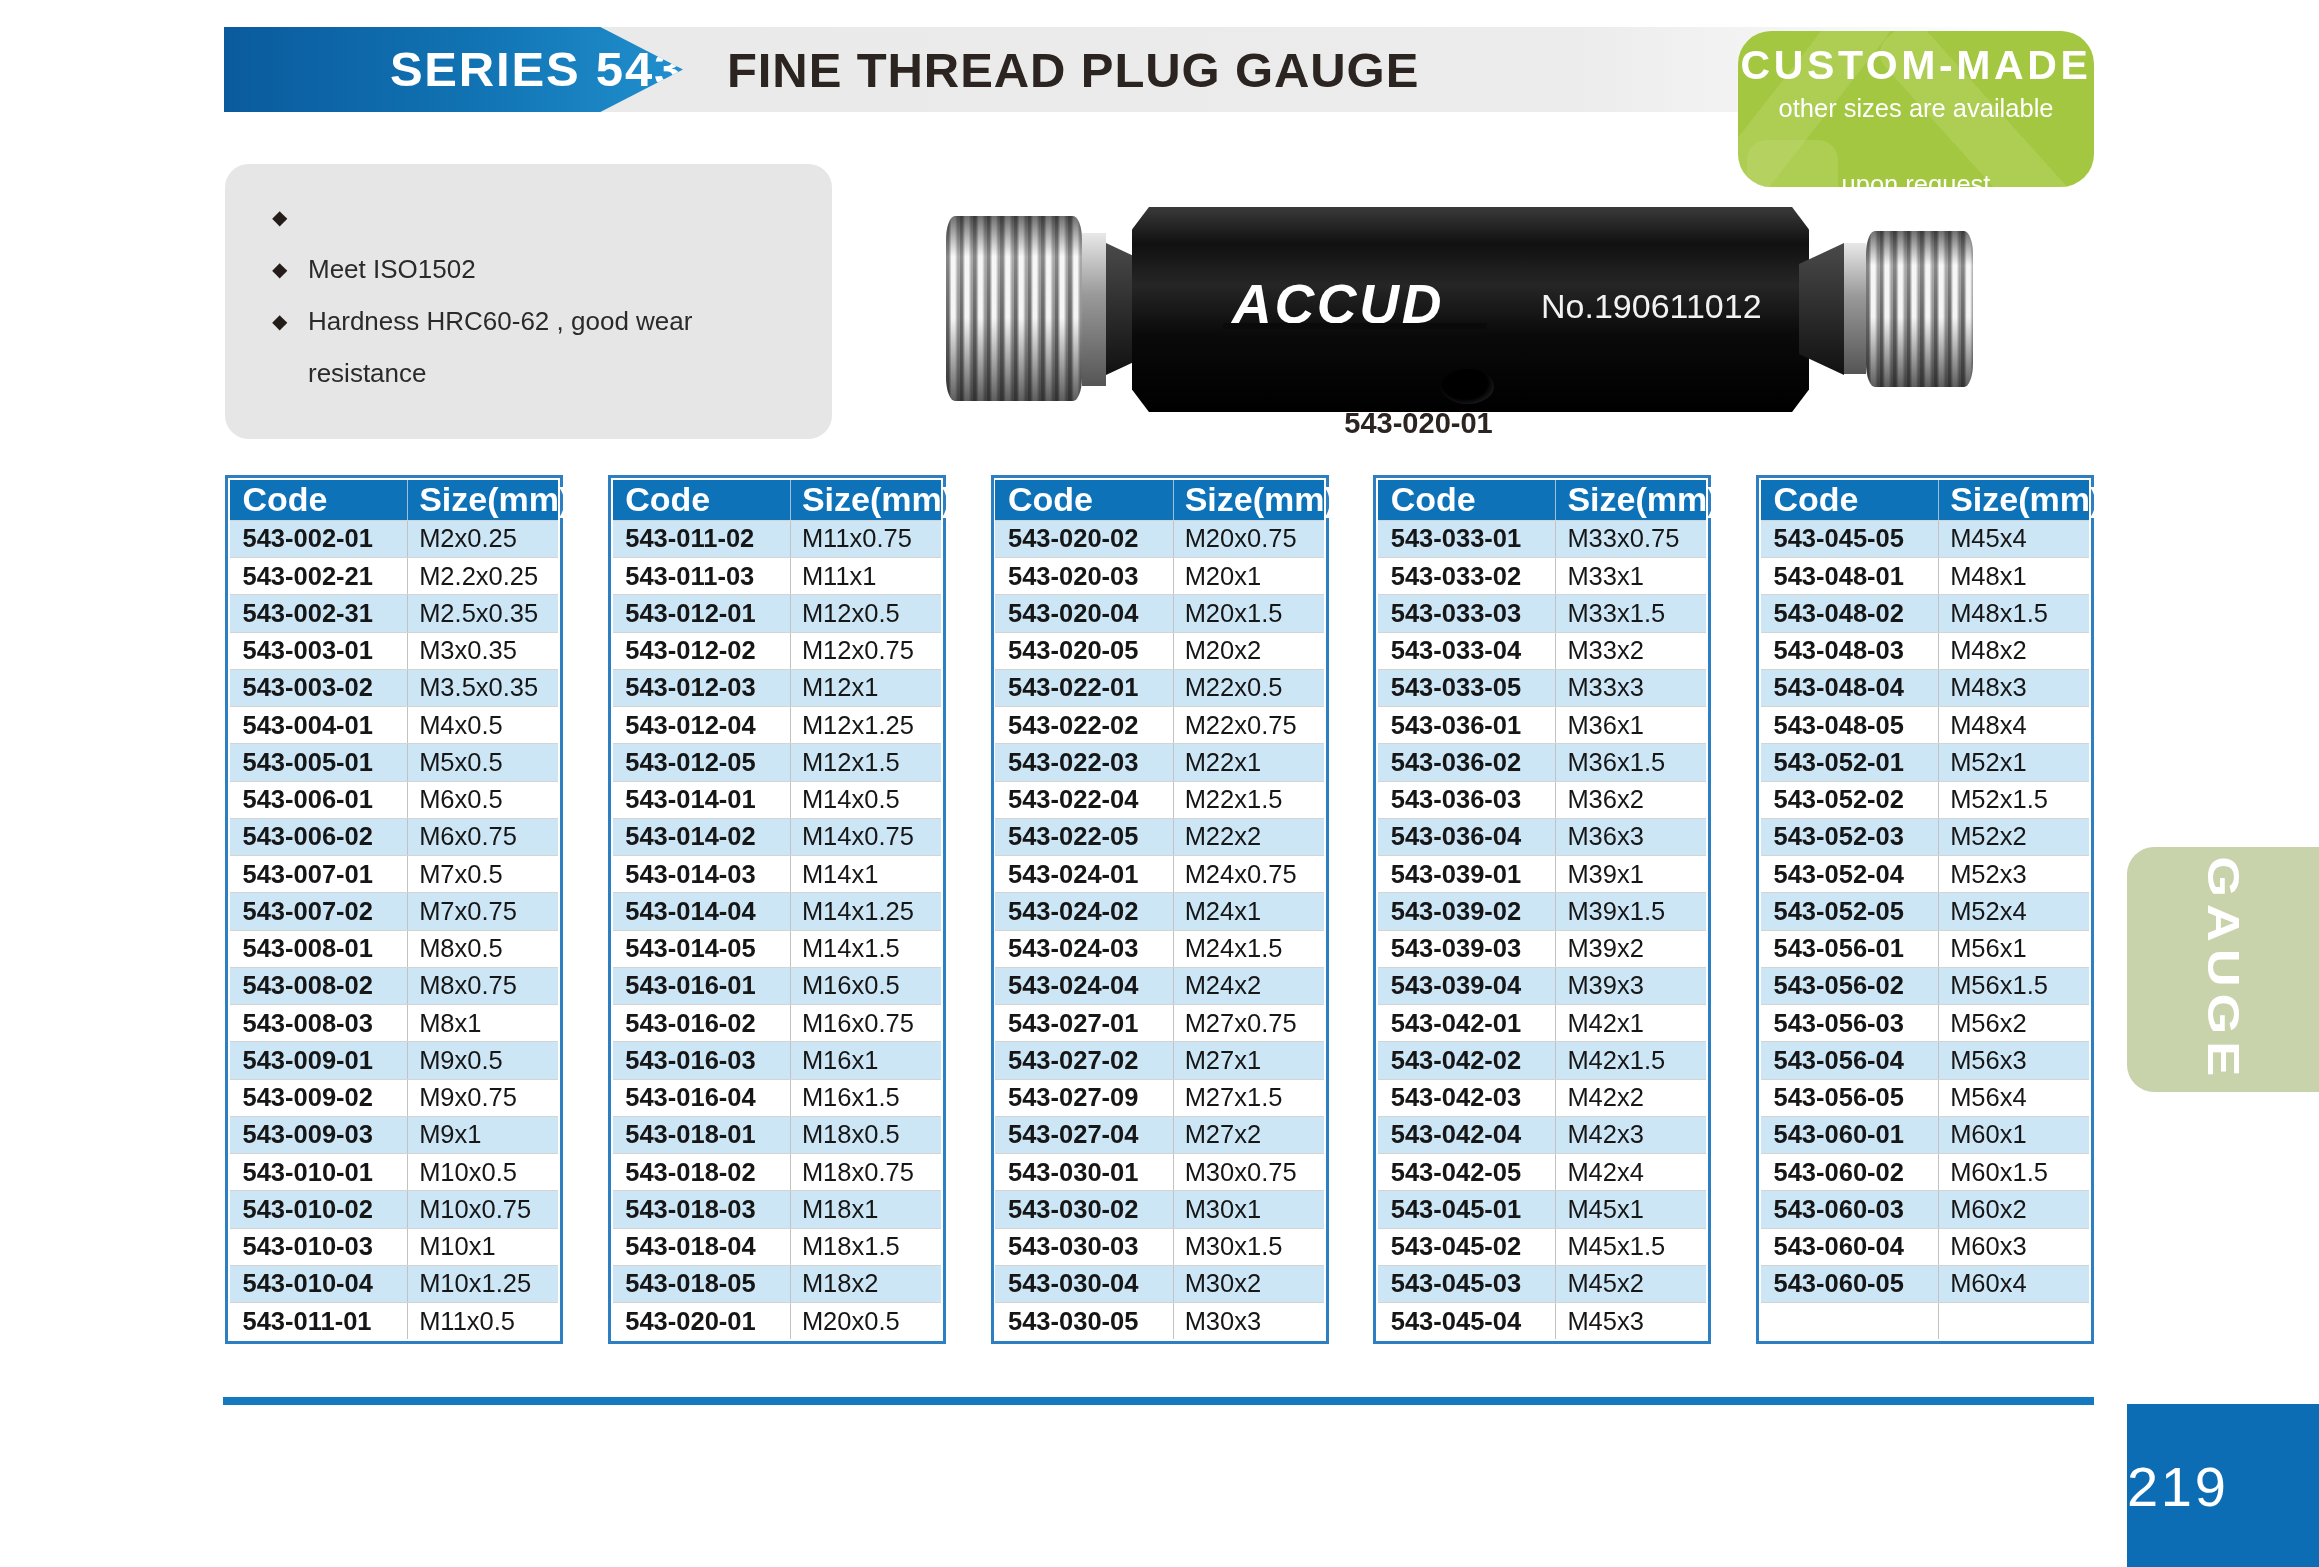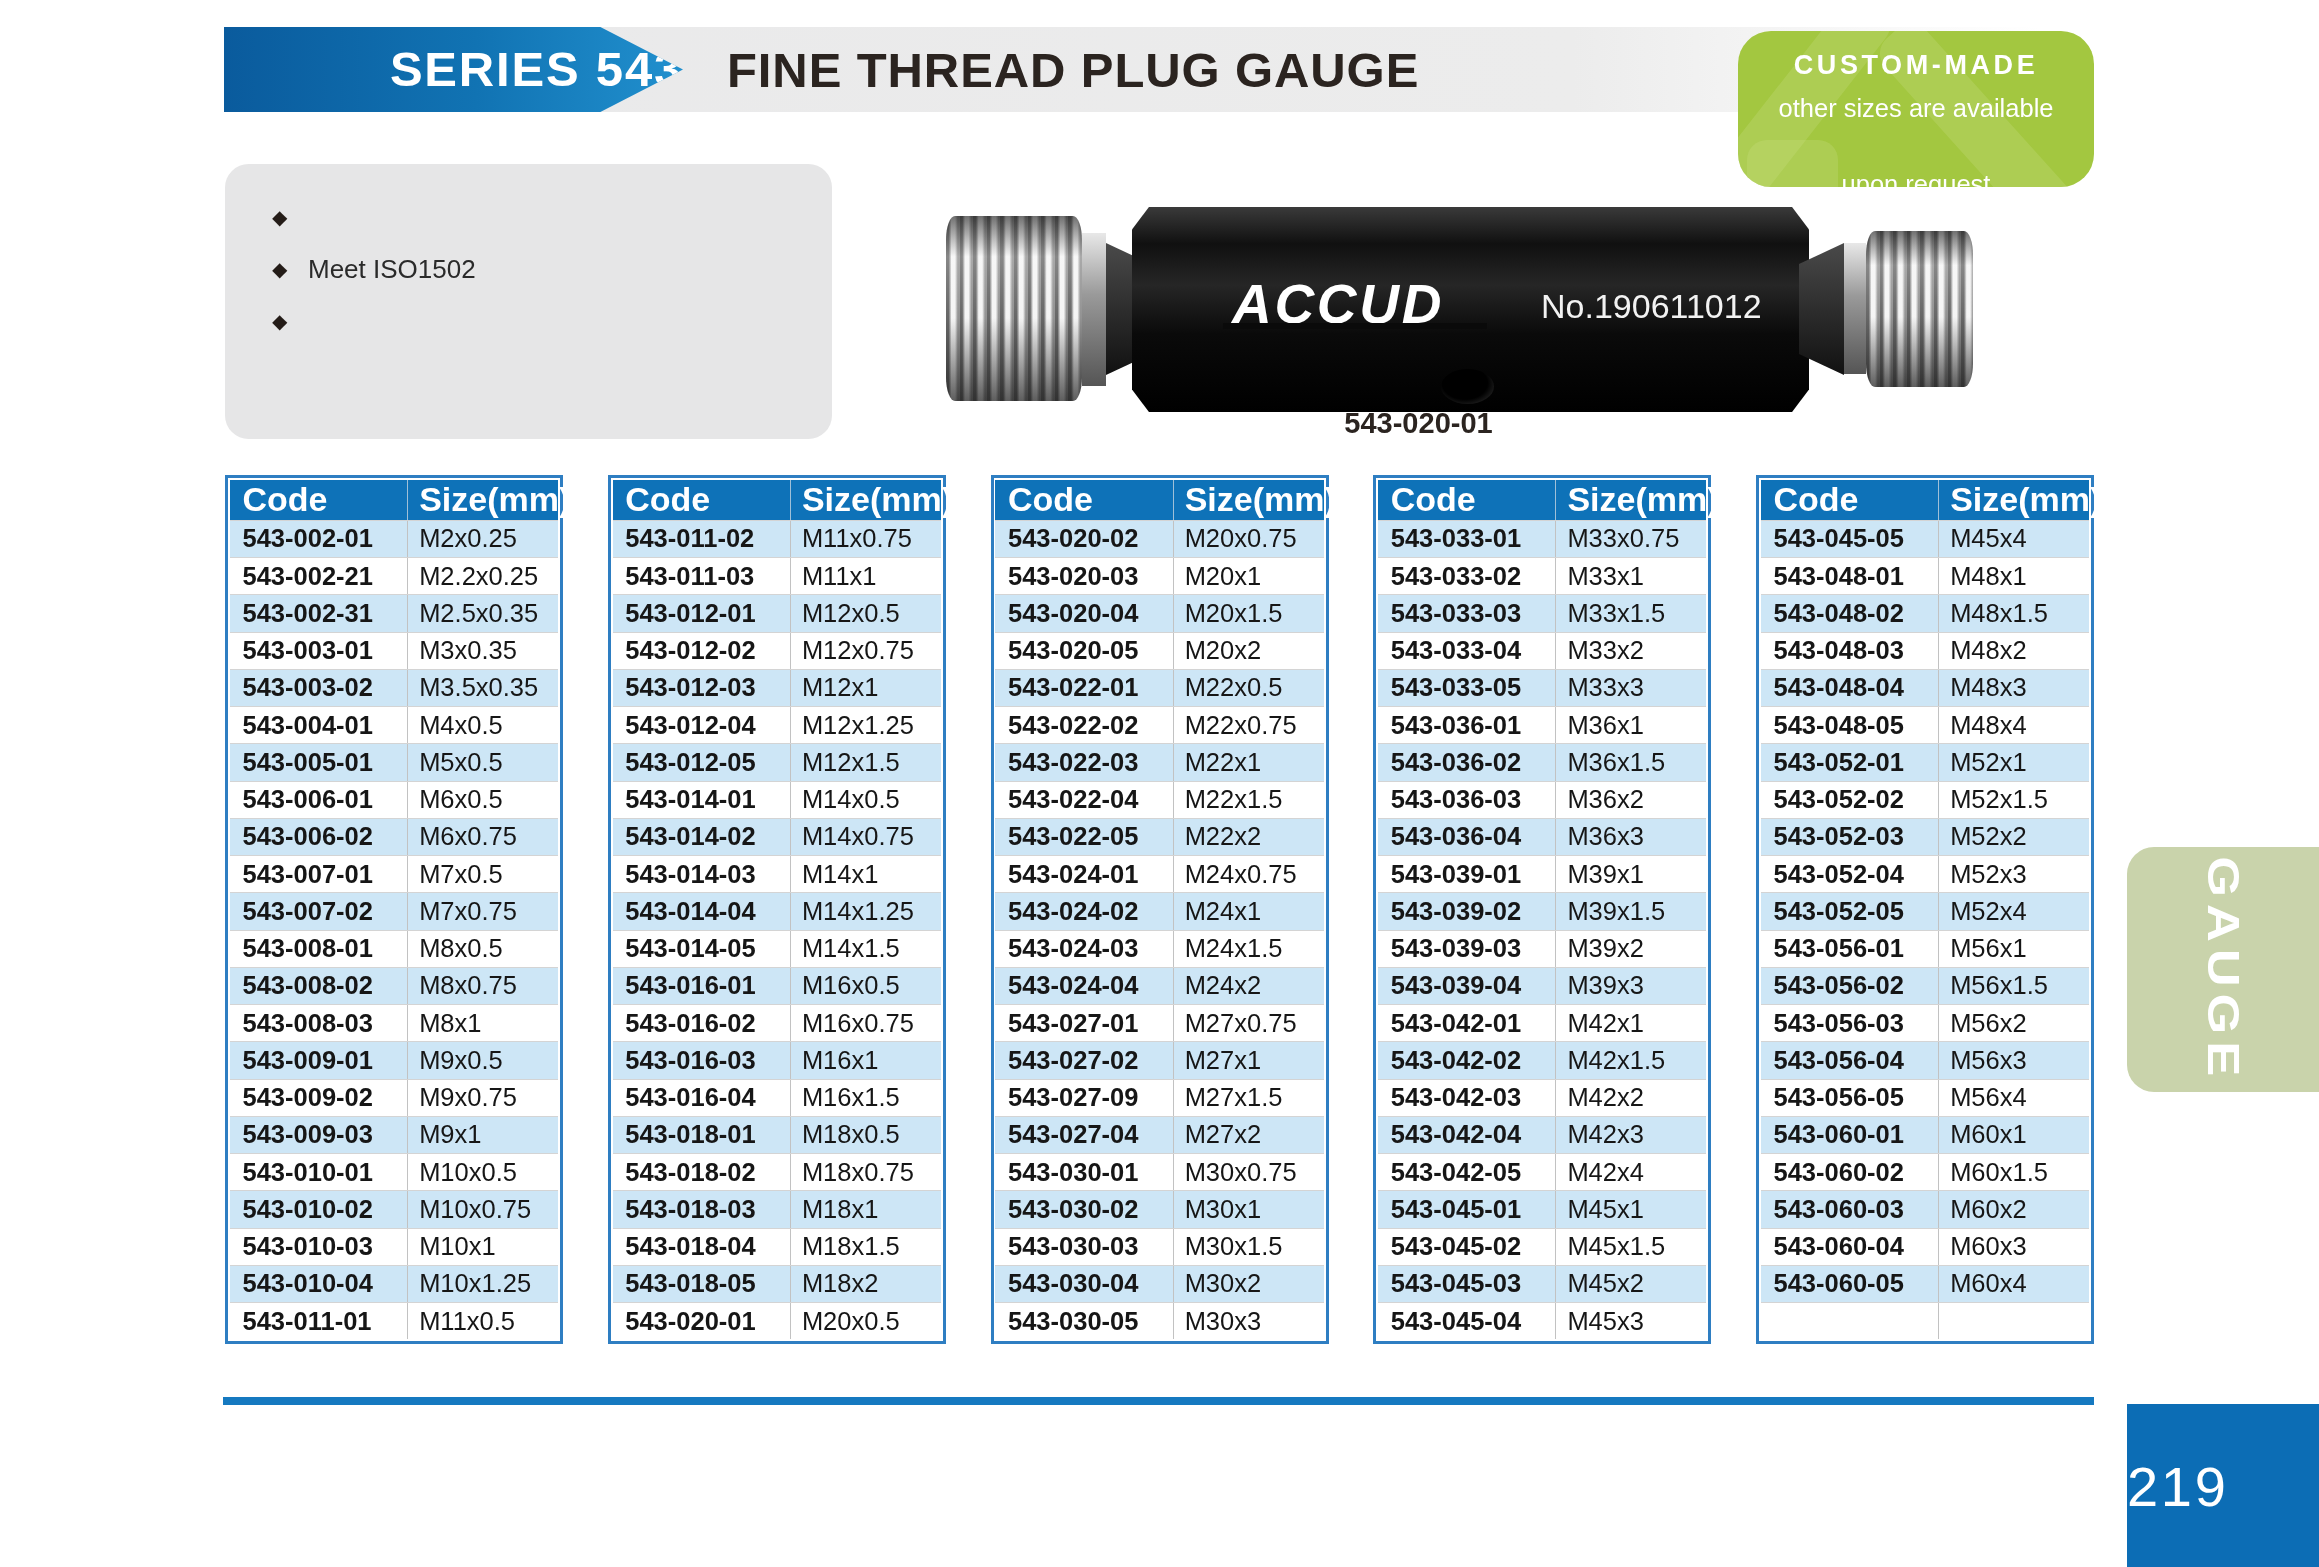--- a/index.html
+++ b/index.html
@@ -18,21 +18,21 @@
     font-size:49px; font-weight:bold; color:#2b2420; letter-spacing:0.9px; }
 
   
   .badge { position:absolute; left:1738px; top:31px; width:356px; height:156px;
     background:#a3c740; border-radius:33px; overflow:hidden; text-align:center;
     padding-top:16.4px; }
   .badge .wm { position:absolute; opacity:.28; background:#c8dd85; border-radius:20px; }
   .wm1 { width:55px; height:273px; left:27px; top:-55px; transform:rotate(38deg); }
   .wm2 { width:55px; height:300px; left:227px; top:-36px; transform:rotate(-42deg); }
   .wm3 { width:91px; height:91px; border-radius:50%; left:9px; top:109px; }
-  .badge-title { position:relative; font-size:27px; font-weight:bold; color:#ffffff;
+  .badge-title { position:relative; font-size:41px; font-weight:bold; color:#ffffff;
     letter-spacing:3.6px; line-height:36px; }
   .badge-line { position:relative; font-size:25.5px; color:#ffffff; line-height:32px;margin-top:44px; }
   .badge-line.first { margin-top:9px; }
 
   
   .feature-box { position:absolute; left:225px; top:164px; width:607px; height:275px;
     background:#e6e6e7; border-radius:23.6px; padding:27px 36px 0 47px; }
   .feature-box li { list-style:none; display:flex; font-size:26px; color:#2a2a2a;
     line-height:52px; }
   .feature-box .bullet { width:36px; font-size:20px; color:#241c18; flex:0 0 36px; }
@@ -117,20 +117,21 @@
 <ul class="feature-box">
   <li>
     <span class="bullet">◆</span>
   </li>
   <li>
     <span class="bullet">◆</span>
     <span class="ftxt">Meet ISO1502</span>
   </li>
   <li>
     <span class="bullet">◆</span>
+    <span class="ftxt">Hardness HRC60-62 , good wear resistance</span>
   </li>
 </ul>
 
 <div class="gauge-art">
   <div class="thread left"></div>
   <div class="collar left"></div>
   <div class="cone left"></div>
   <div class="hex-body">
     <div class="accud-logo">ACCUD</div>
     <div class="accud-strike"></div>

